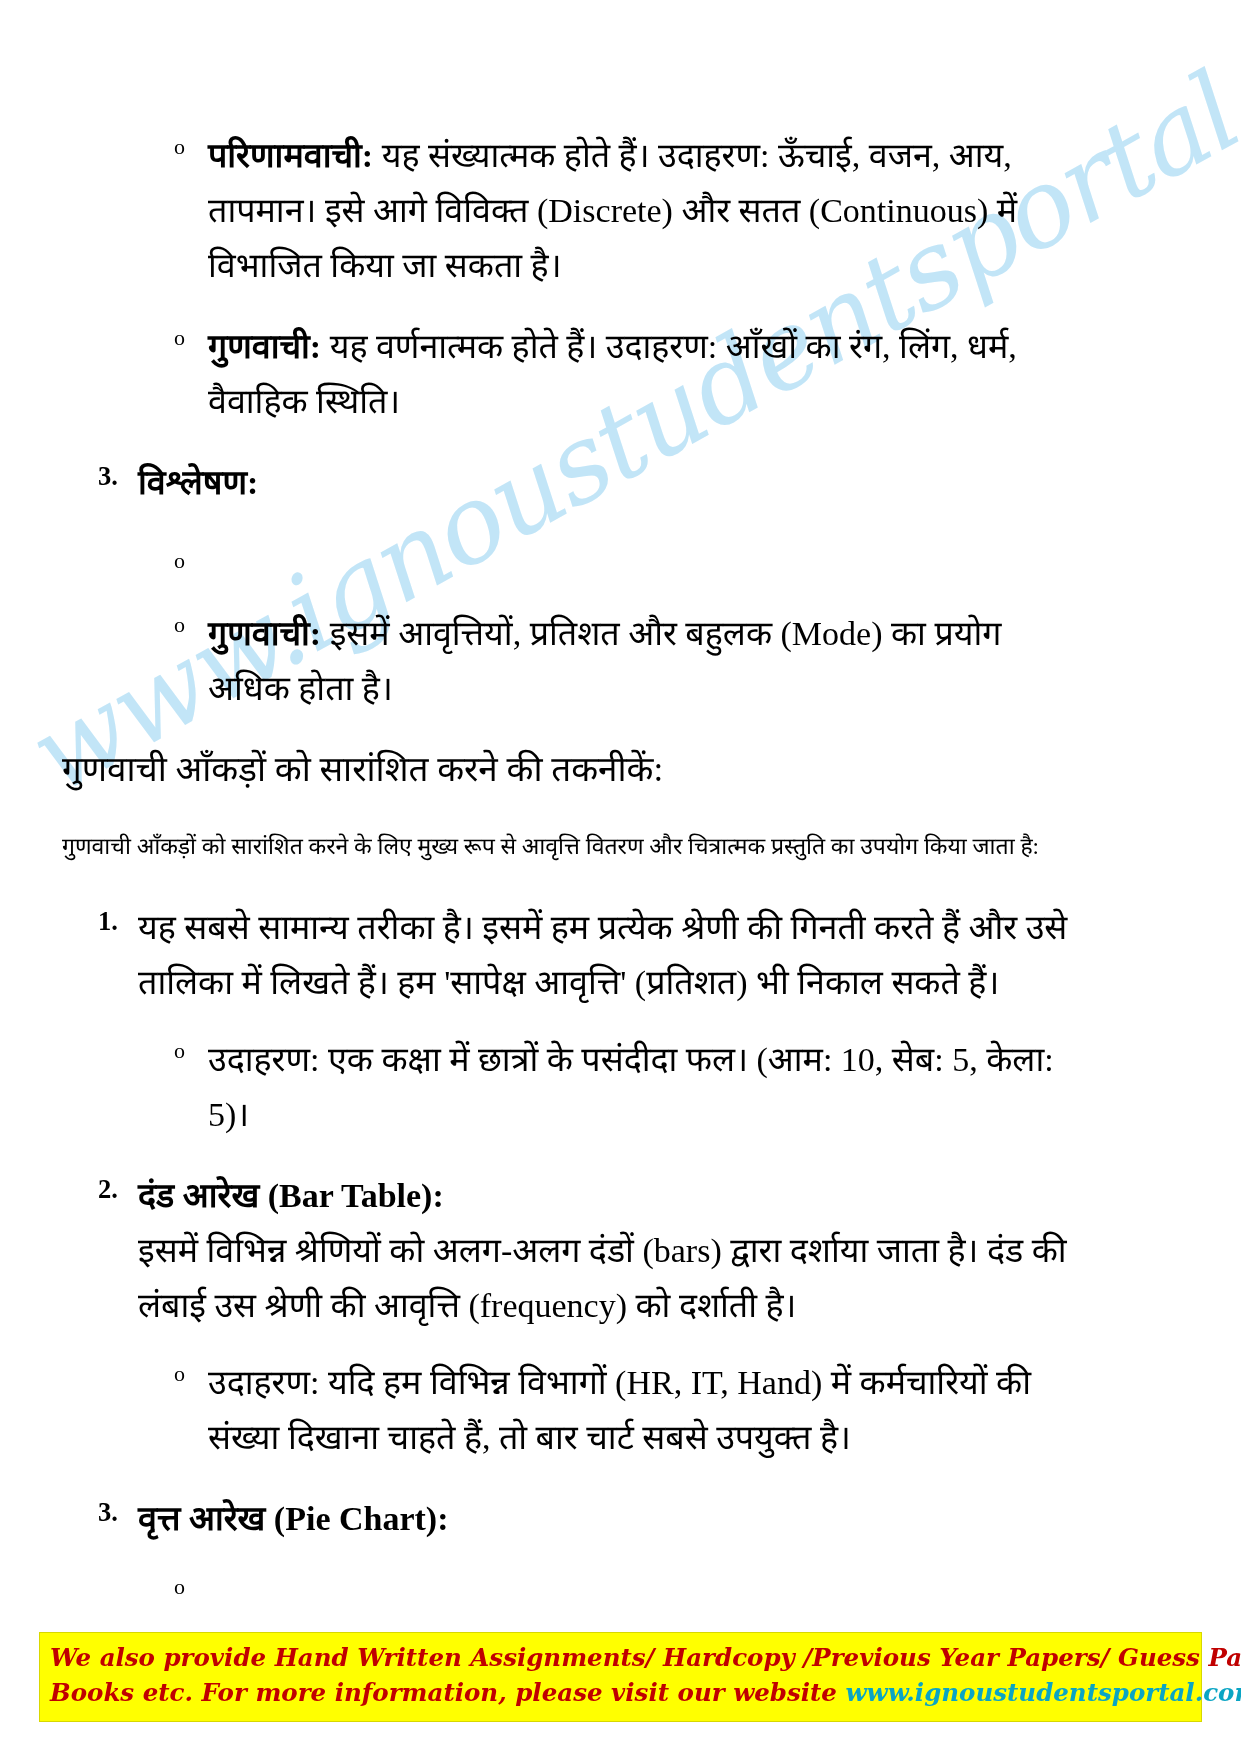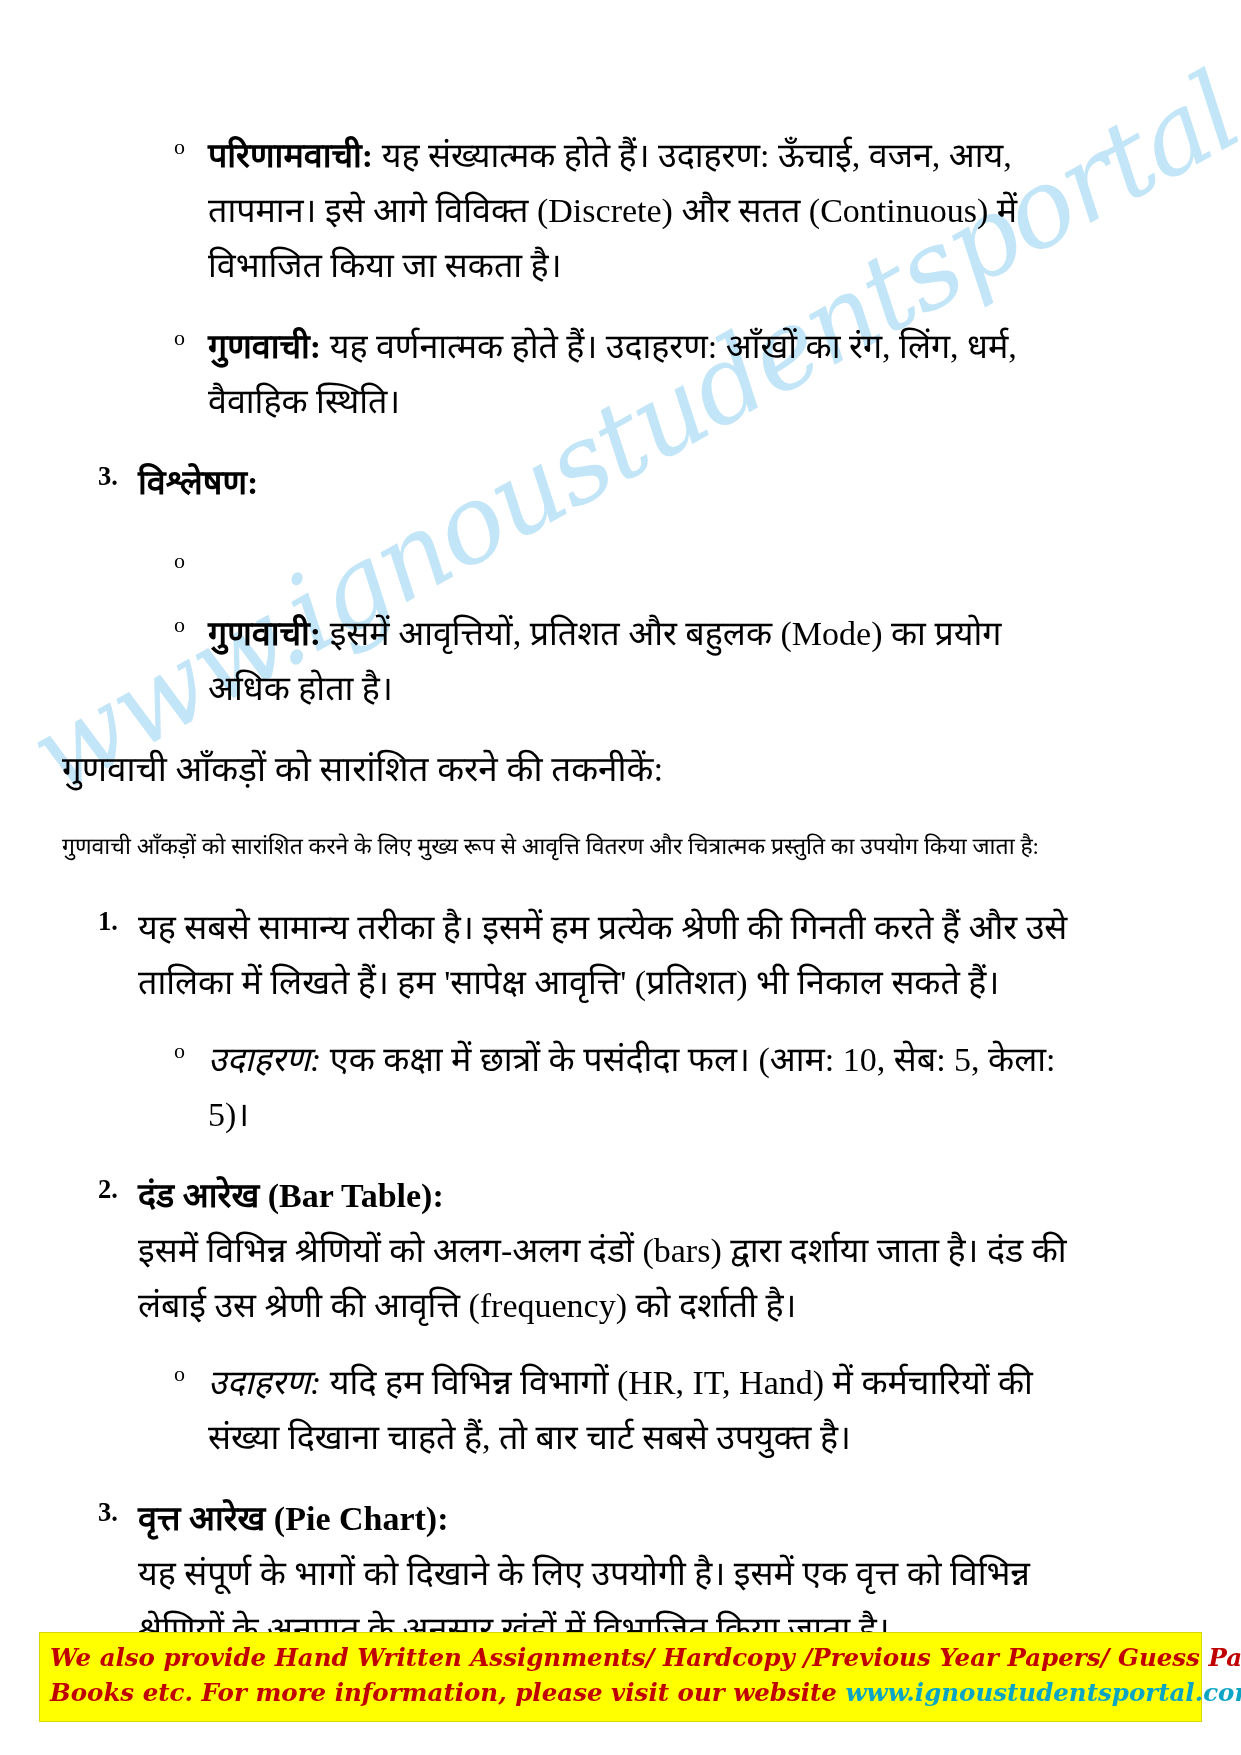--- a/index.html
+++ b/index.html
@@ -89,21 +89,21 @@
   }
   .numitem .num {
     flex: 0 0 auto;
     width: 40px;
     font-size: 26.5px;
     line-height: 1.62;
   }
   .numitem .body { flex: 1 1 auto; }
 
   b, .bold { font-weight: bold; }
-  .ital { font-style: italic; }
+  .ital { }
 
   
   .sec-head {
     font-size: 35px;
     font-weight: normal;
     line-height: 1.6;
     margin: 10px 0 30px 0;
   }
 
   .para {
@@ -211,21 +211,20 @@
 
     <div class="bullet2">
       <span class="marker">o</span>
       <span class="body txt"><span class="ital">उदाहरण:</span><span> यदि हम विभिन्न विभागों (HR, IT, Hand) में कर्मचारियों की संख्या दिखाना चाहते हैं, तो बार चार्ट सबसे उपयुक्त है।</span></span>
     </div>
 
     <div class="numitem">
       <span class="num bold">3.</span>
       <span class="body">
         <div class="txt bold">वृत्त आरेख (Pie Chart):</div>
-        <div class="txt">यह संपूर्ण के भागों को दिखाने के लिए उपयोगी है। इसमें एक वृत्त को विभिन्न श्रेणियों के अनुपात के अनुसार खंडों में विभाजित किया जाता है।</div>
       </span>
     </div>
 
     <div class="gap-sm"></div>
 
     <div class="bullet2">
       <span class="marker">o</span>
     </div>
 
   </div>

